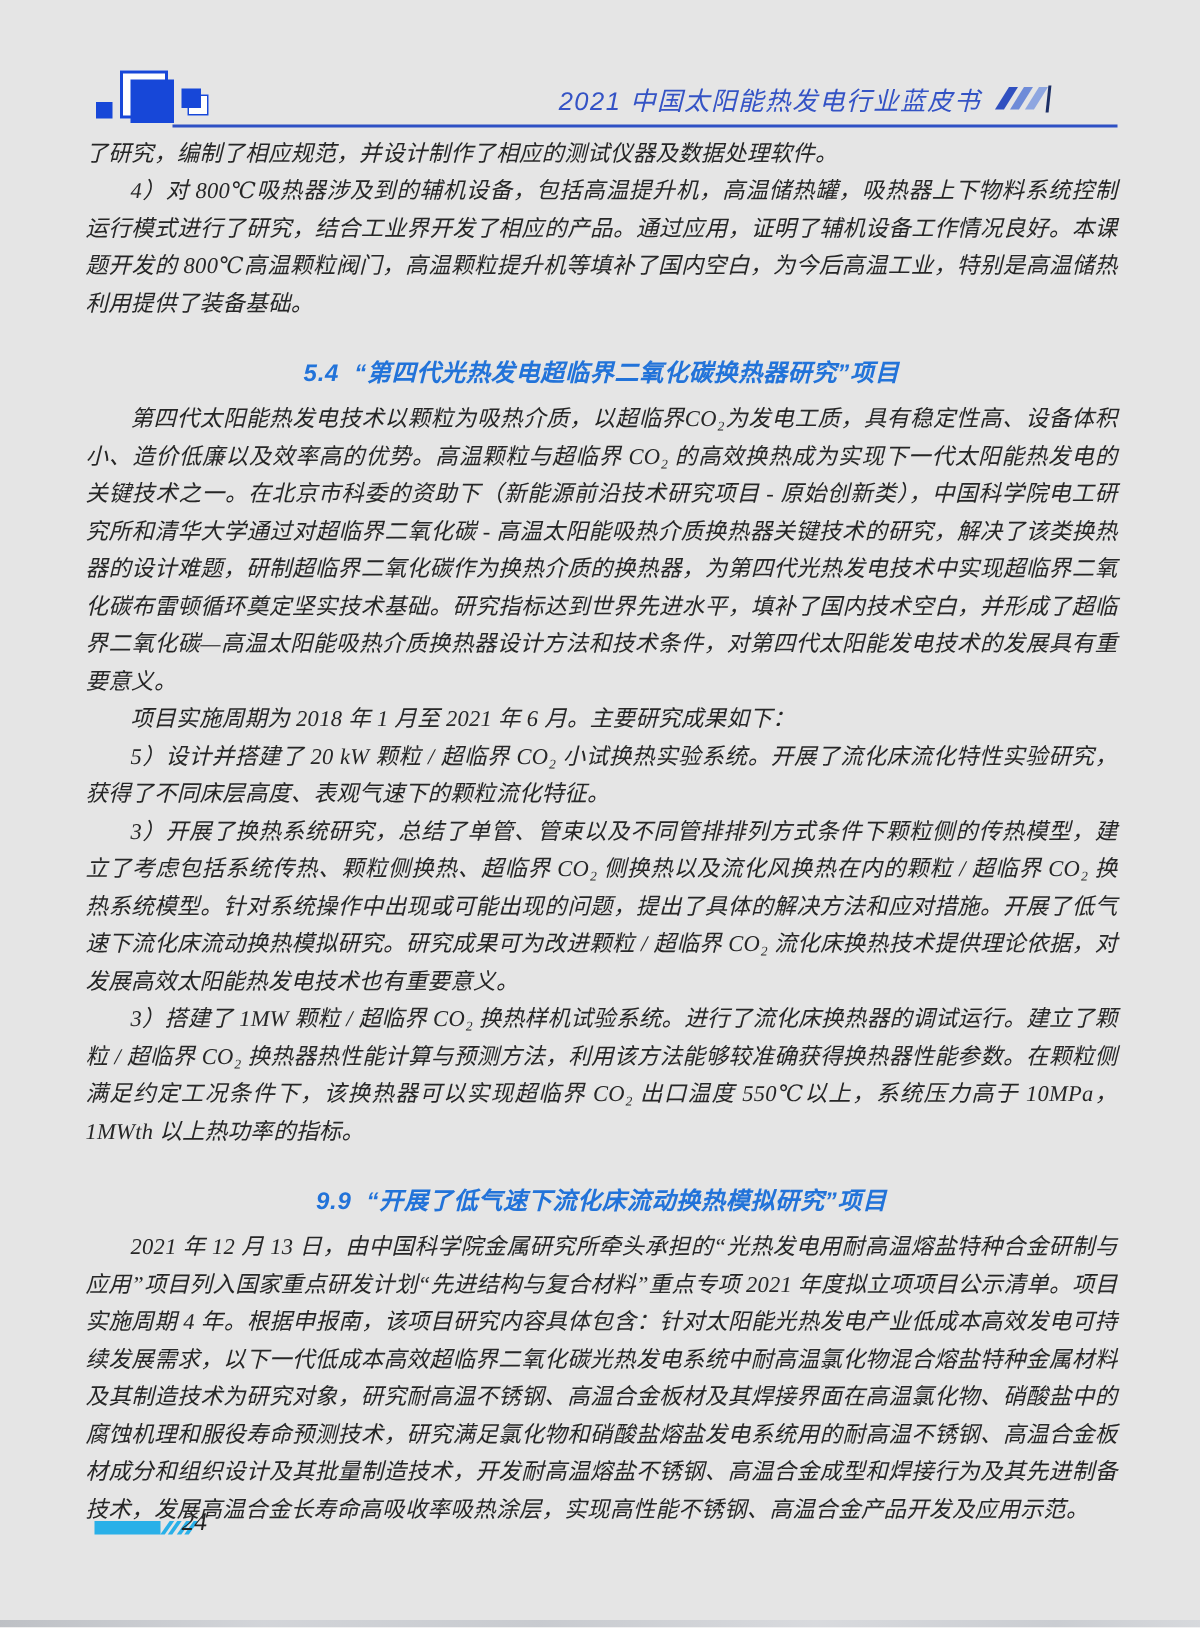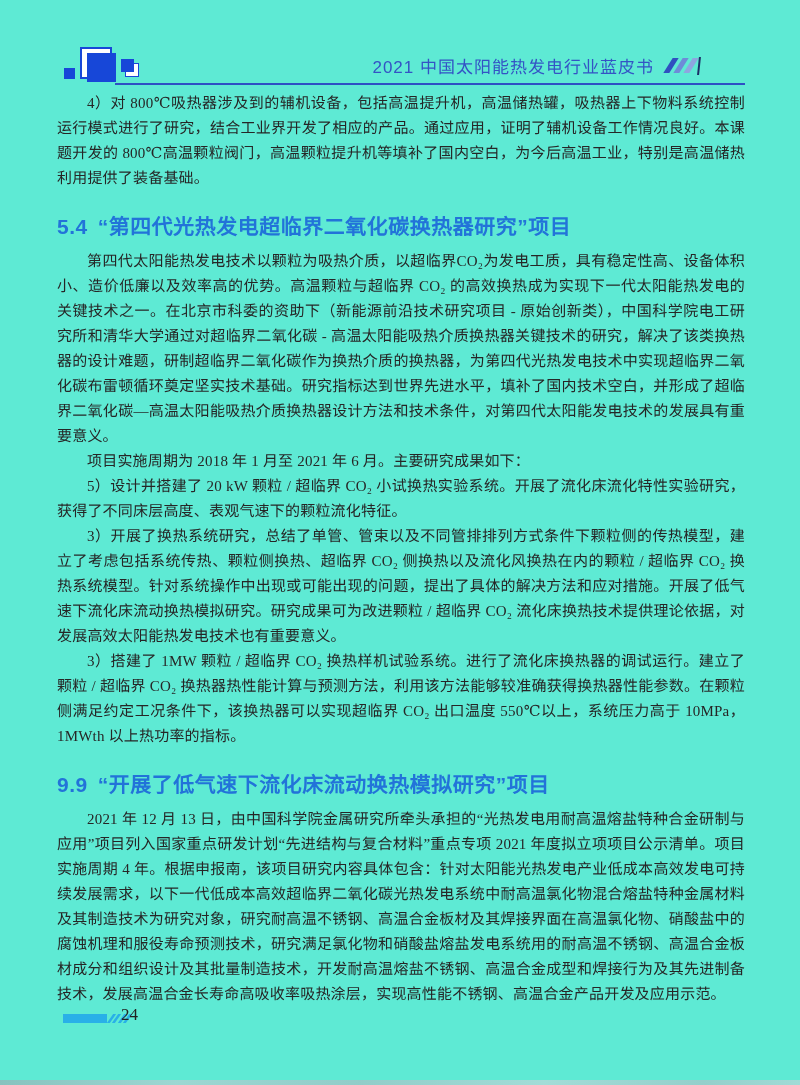--- a/index.html
+++ b/index.html
@@ -1,20 +1,21 @@
 <!DOCTYPE html>
 <html lang="zh-CN"><head>
 <meta charset="utf-8">
 <style>
   html,body { margin:0; padding:0; background:#ffffff; }
   .page {
     position:relative; width:800px; height:1085px;
-    background:#5eead4; overflow:hidden;
+    background:#e5e5e5; overflow:hidden;
     font-family:"Liberation Serif","DejaVu Serif",serif;
     color:#262626;
+    font-style:italic;
   }
 
   
   .logo { position:absolute; left:57px; top:45px; width:90px; height:42px; }
   .logo .sq-outline {
     position:absolute; left:23px; top:2px; width:28px; height:28px;
     border:2px solid #1747d8; background:#fefefe;
   }
   .logo .sq-big {
     position:absolute; left:30px; top:8px; width:29px; height:29px;
@@ -59,22 +60,22 @@
 
   
   main { position:absolute; left:57px; top:91px; width:688px; }
   p.body-par {
     margin:0; font-size:15px; line-height:25px;
     letter-spacing:0.2px; text-align:justify; text-indent:2em;
   }
   p.no-indent { text-indent:0; }
   h2.section-heading {
     font-family:"Liberation Sans","DejaVu Sans",sans-serif;
-    color:#2273d9; font-size:21px; font-weight:bold;
-    margin:19px 0 9px 0; letter-spacing:0.5px;
+    color:#2273d9; font-size:16px; font-weight:bold;
+    margin:19px 0 9px 0; letter-spacing:0.5px;text-align:center;
   }
   h2.section-heading .sec-num { margin-right:10px; }
 
   
   .footer-bar {
     position:absolute; left:63px; top:1014px;
     display:flex; align-items:center;
   }
   .footer-bar .solid { width:44px; height:9px; background:#29b0e8; }
   .footer-bar .st {
@@ -112,20 +113,21 @@
         <span class="sl sl1"></span>
         <span class="sl sl2"></span>
         <span class="sl sl3"></span>
         <span class="sl-bar"></span>
       </span>
     </div>
     <div class="header-rule"></div>
   </header>
 
   <main>
+    <p class="body-par no-indent">了研究，编制了相应规范，并设计制作了相应的测试仪器及数据处理软件。</p>
     <p class="body-par">4）对 800℃吸热器涉及到的辅机设备，包括高温提升机，高温储热罐，吸热器上下物料系统控制运行模式进行了研究，结合工业界开发了相应的产品。通过应用，证明了辅机设备工作情况良好。本课题开发的 800℃高温颗粒阀门，高温颗粒提升机等填补了国内空白，为今后高温工业，特别是高温储热利用提供了装备基础。</p>
 
     <h2 class="section-heading">
       <span class="sec-num">5.4</span><span>“第四代光热发电超临界二氧化碳换热器研究”项目</span>
     </h2>
     <p class="body-par">第四代太阳能热发电技术以颗粒为吸热介质，以超临界CO₂为发电工质，具有稳定性高、设备体积小、造价低廉以及效率高的优势。高温颗粒与超临界 CO₂ 的高效换热成为实现下一代太阳能热发电的关键技术之一。在北京市科委的资助下（新能源前沿技术研究项目 - 原始创新类），中国科学院电工研究所和清华大学通过对超临界二氧化碳 - 高温太阳能吸热介质换热器关键技术的研究，解决了该类换热器的设计难题，研制超临界二氧化碳作为换热介质的换热器，为第四代光热发电技术中实现超临界二氧化碳布雷顿循环奠定坚实技术基础。研究指标达到世界先进水平，填补了国内技术空白，并形成了超临界二氧化碳—高温太阳能吸热介质换热器设计方法和技术条件，对第四代太阳能发电技术的发展具有重要意义。</p>
     <p class="body-par">项目实施周期为 2018 年 1 月至 2021 年 6 月。主要研究成果如下：</p>
     <p class="body-par">5）设计并搭建了 20 kW 颗粒 / 超临界 CO₂ 小试换热实验系统。开展了流化床流化特性实验研究，获得了不同床层高度、表观气速下的颗粒流化特征。</p>
     <p class="body-par">3）开展了换热系统研究，总结了单管、管束以及不同管排排列方式条件下颗粒侧的传热模型，建立了考虑包括系统传热、颗粒侧换热、超临界 CO₂ 侧换热以及流化风换热在内的颗粒 / 超临界 CO₂ 换热系统模型。针对系统操作中出现或可能出现的问题，提出了具体的解决方法和应对措施。开展了低气速下流化床流动换热模拟研究。研究成果可为改进颗粒 / 超临界 CO₂ 流化床换热技术提供理论依据，对发展高效太阳能热发电技术也有重要意义。</p>
     <p class="body-par">3）搭建了 1MW 颗粒 / 超临界 CO₂ 换热样机试验系统。进行了流化床换热器的调试运行。建立了颗粒 / 超临界 CO₂ 换热器热性能计算与预测方法，利用该方法能够较准确获得换热器性能参数。在颗粒侧满足约定工况条件下，该换热器可以实现超临界 CO₂ 出口温度 550℃以上，系统压力高于 10MPa，1MWth 以上热功率的指标。</p>

